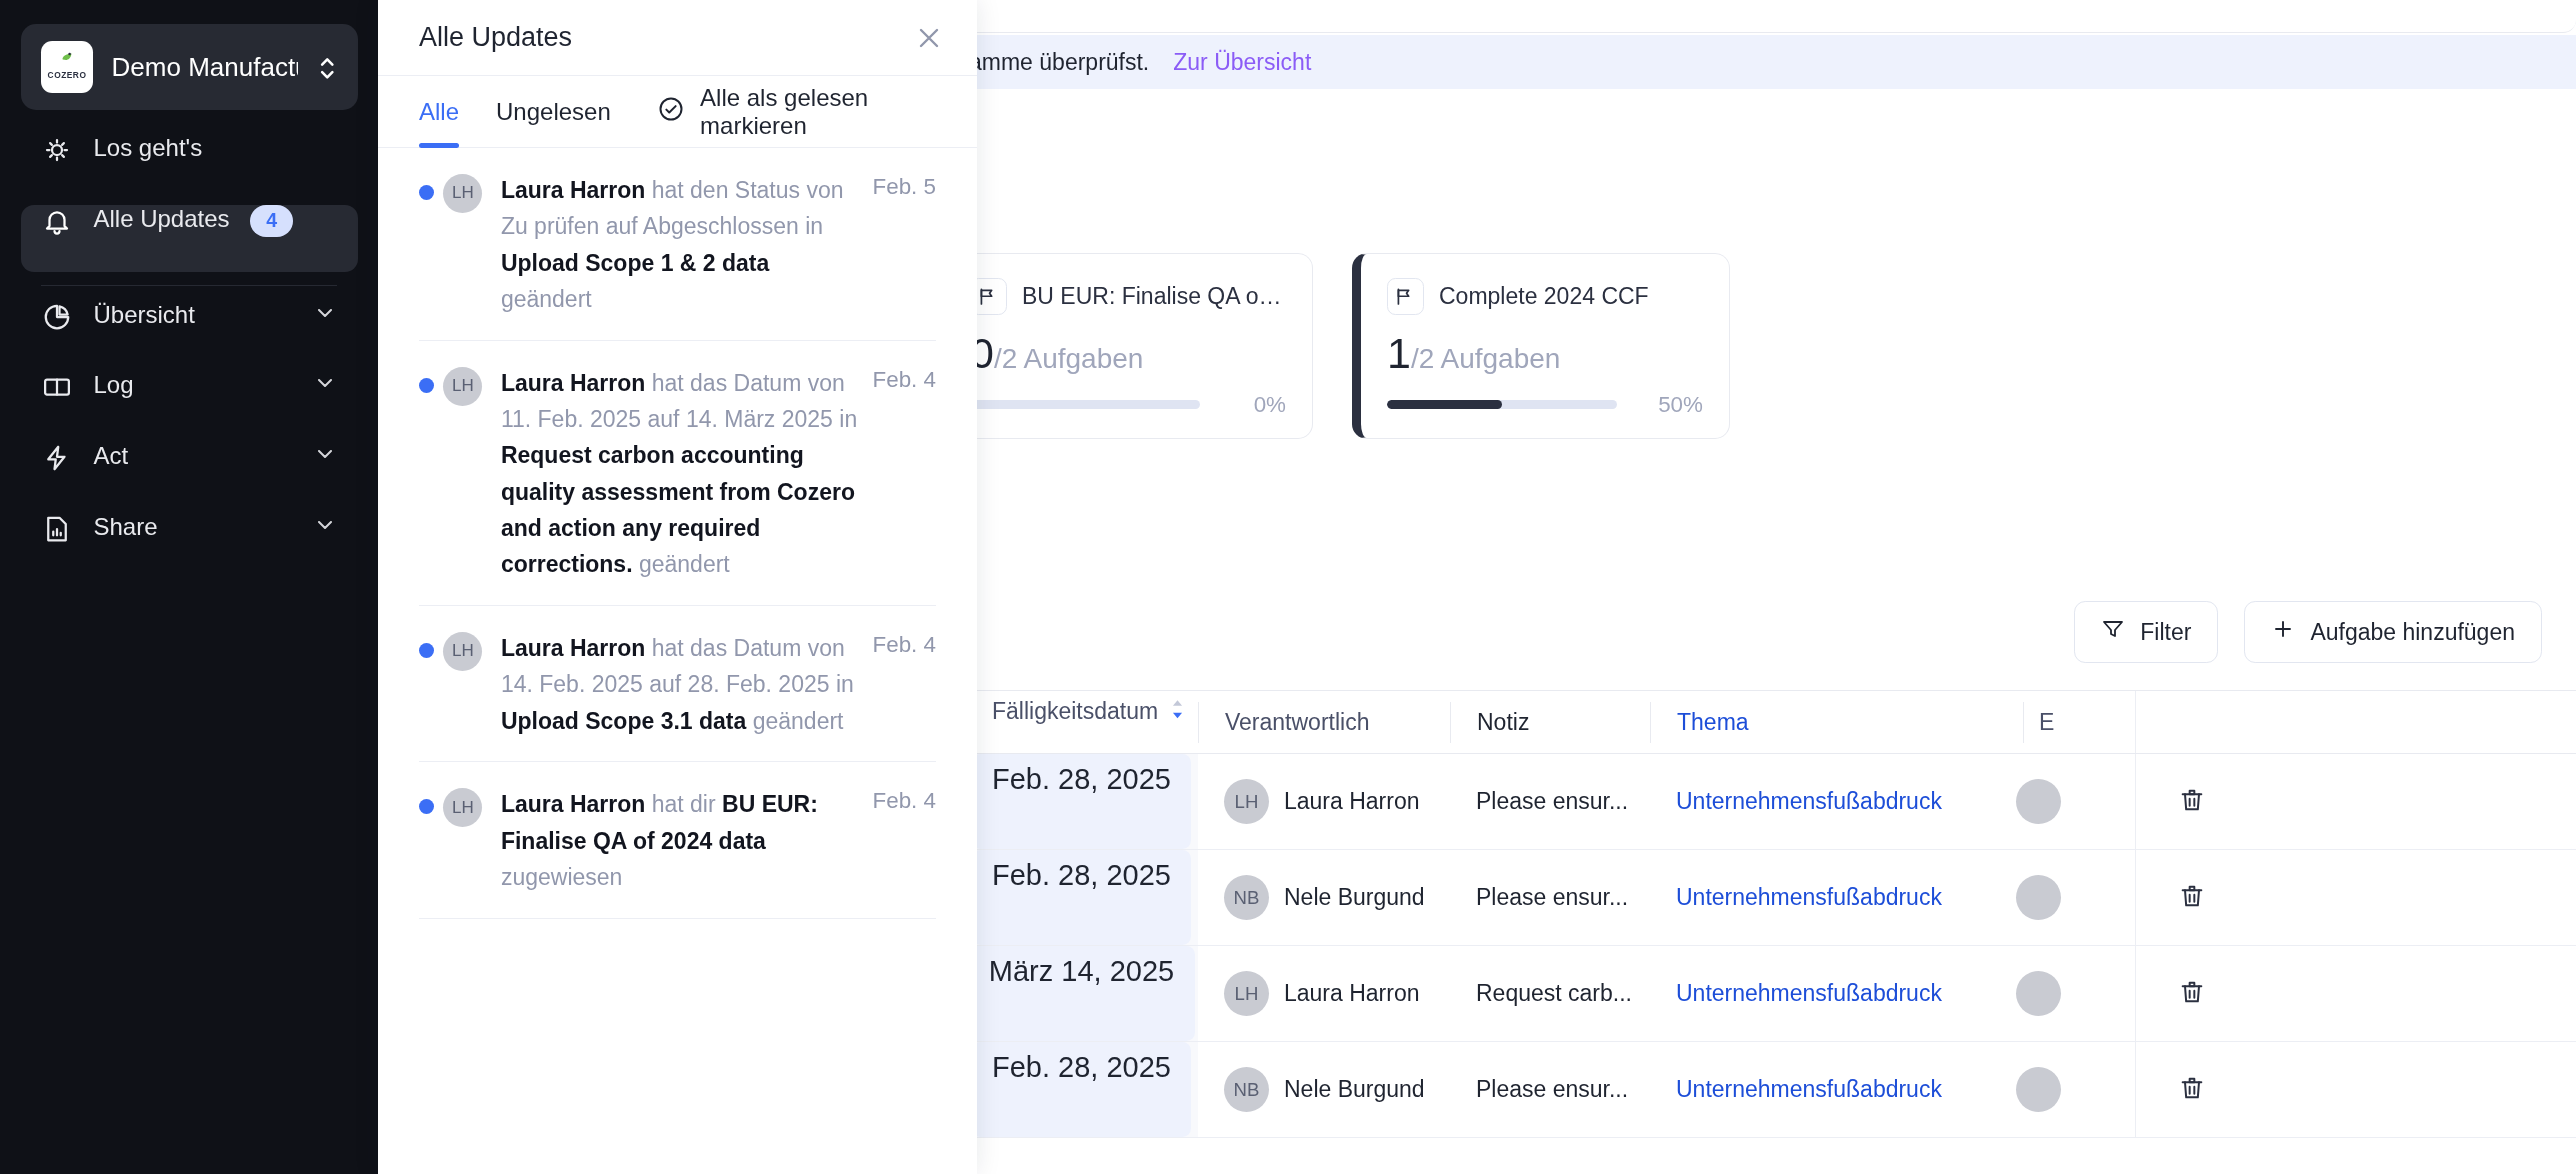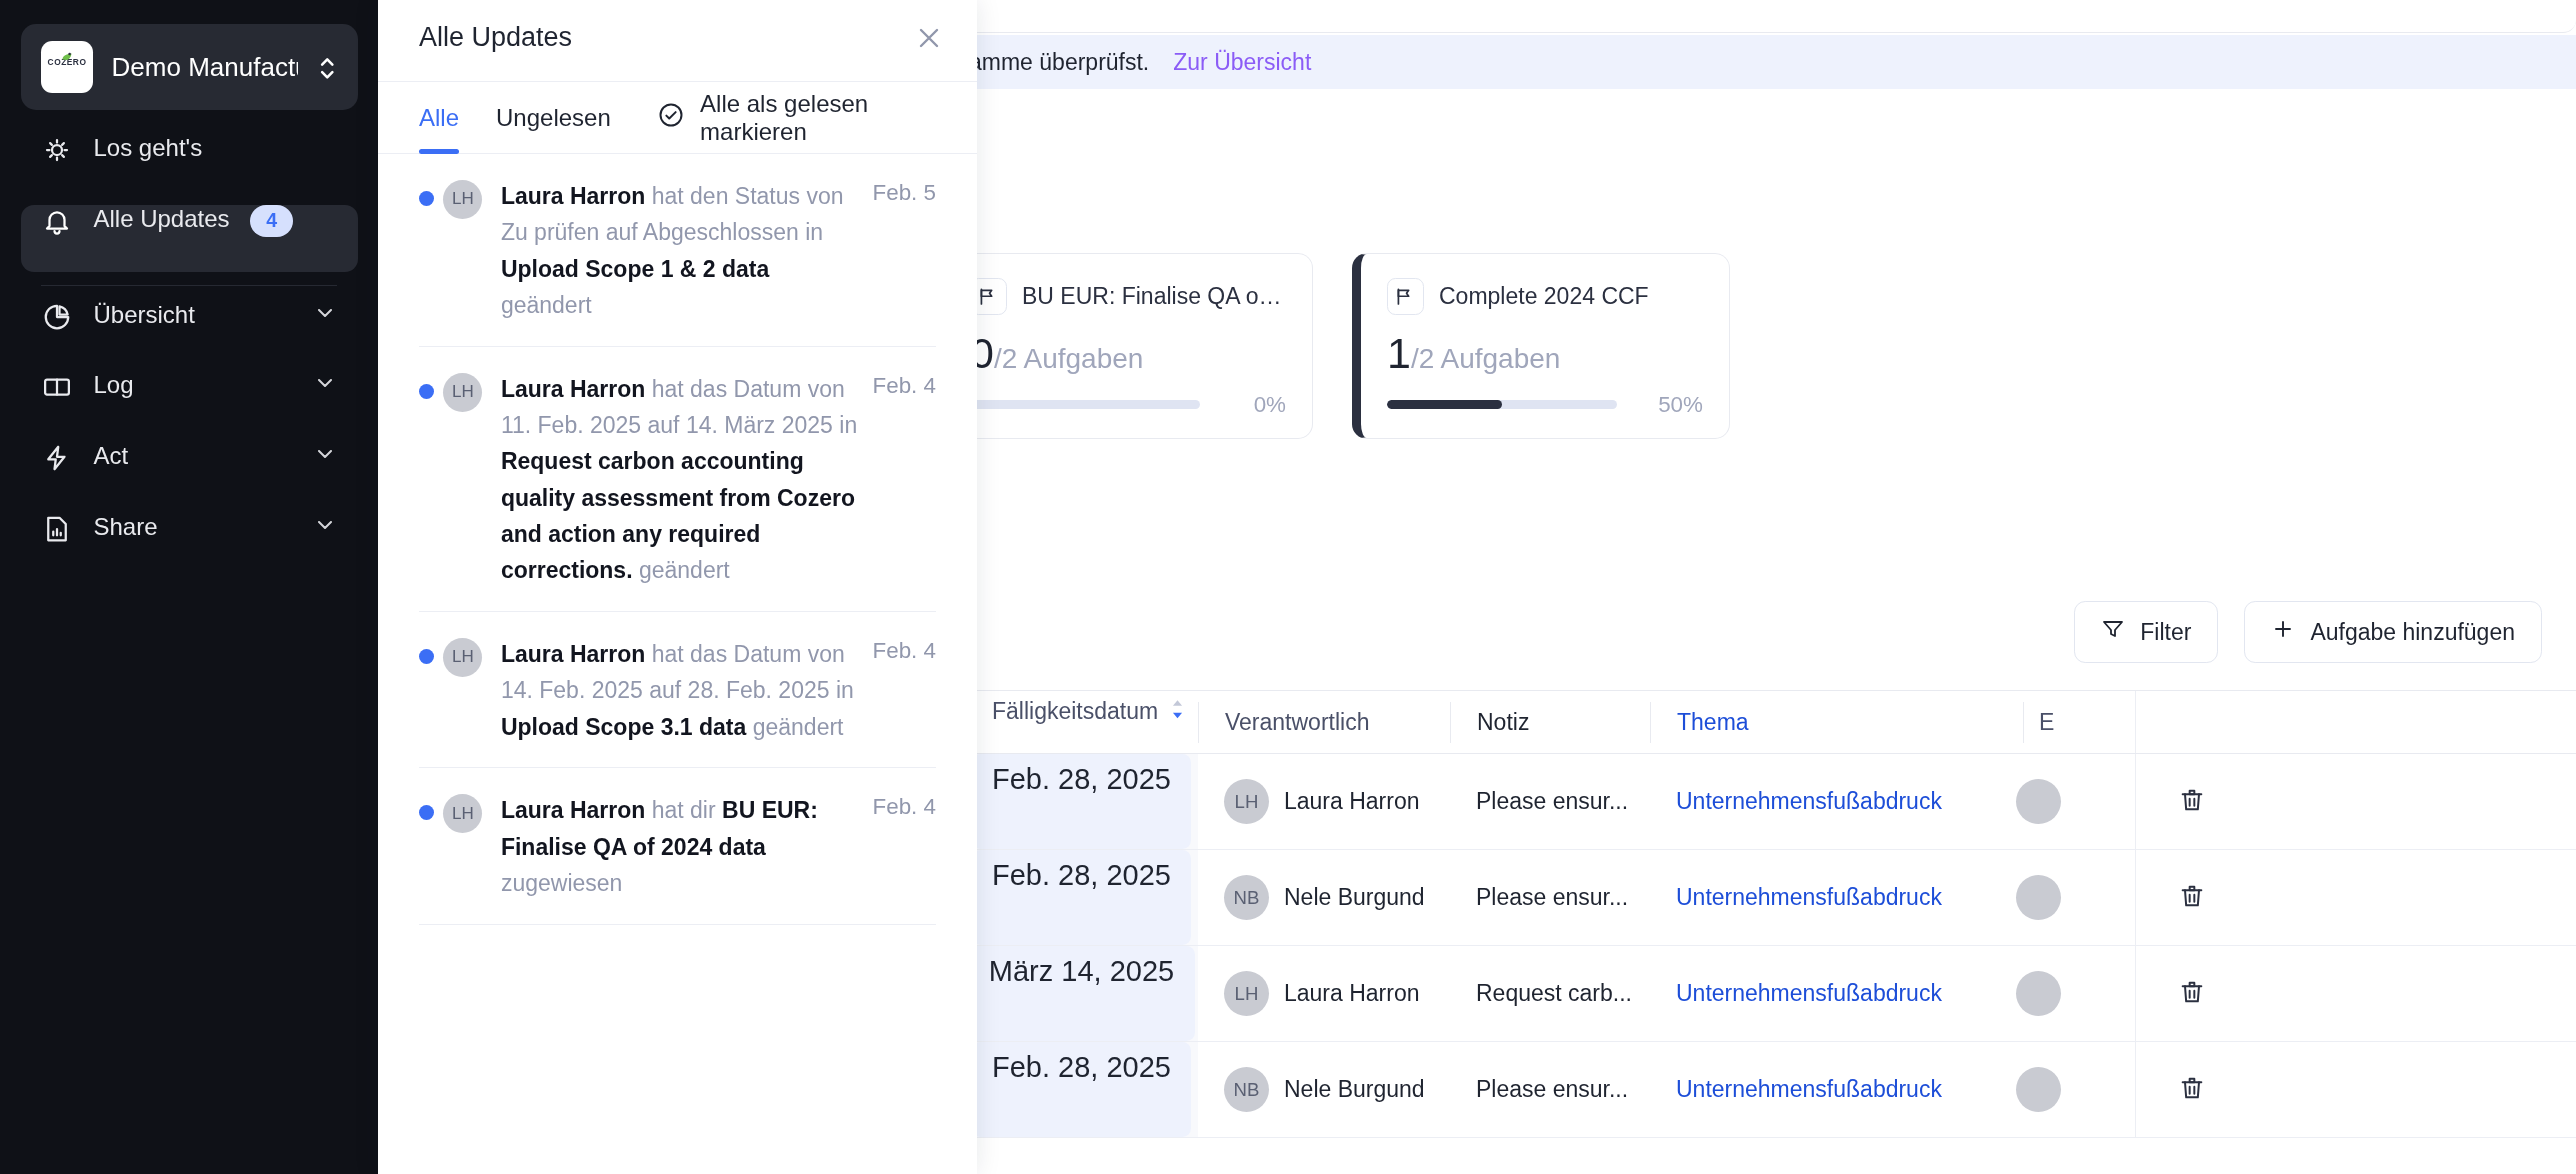--- a/index.html
+++ b/index.html
@@ -20,21 +20,21 @@
   }
   .org-switcher {
     display: flex; align-items: center; gap: 18.6px;
     background: #272a33; border-radius: 15px;
     padding: 15px 20.5px; height: 86px;
     cursor: pointer;
   }
   .org-logo {
     width: 52px; height: 52px; border-radius: 11.2px;
     background: #ffffff; flex: 0 0 52px;
-    display: flex; justify-content: center;
+    display: flex; align-items: center; justify-content: center;
     position: relative;
   }
   .org-logo-mark {
     font-size: 8.4px; letter-spacing: 0.5px; color: #2b3040;
     font-weight: 700; font-family: "Liberation Sans", sans-serif;
     line-height: 1;
   }
   .org-logo-leaf {
     position: absolute; top: 11.2px; left: 50%; transform: translateX(-50%);
     width: 13px; height: 9.3px;
@@ -180,21 +180,20 @@
   .panel-head {
     height: 75px; display: flex; align-items: center;
     padding: 0 32px 0 41px; flex: 0 0 75px;
   }
   .panel-title { flex: 1; font-size: 27px; color: #1f2430; }
   .close-x { width: 32px; height: 32px; cursor: pointer; }
   .panel-tabs {
     height: 73px; display: flex; align-items: center; gap: 37px;
     padding: 0 41px; border-top: 0.9px solid #eceef4; border-bottom: 0.9px solid #eceef4;
     flex: 0 0 73px;
-    margin-top: 6px;
   }
   .tab {
     font-size: 24px; color: #1f2430; cursor: pointer; height: 73px;
     display: flex; align-items: center; position: relative;
   }
   .tab.active { color: #3b6ef5; }
   .tab.active::after {
     content: ""; position: absolute; left: 0; right: 0; bottom: 0;
     height: 4.7px; background: #3b6ef5; border-radius: 2.8px;
   }

